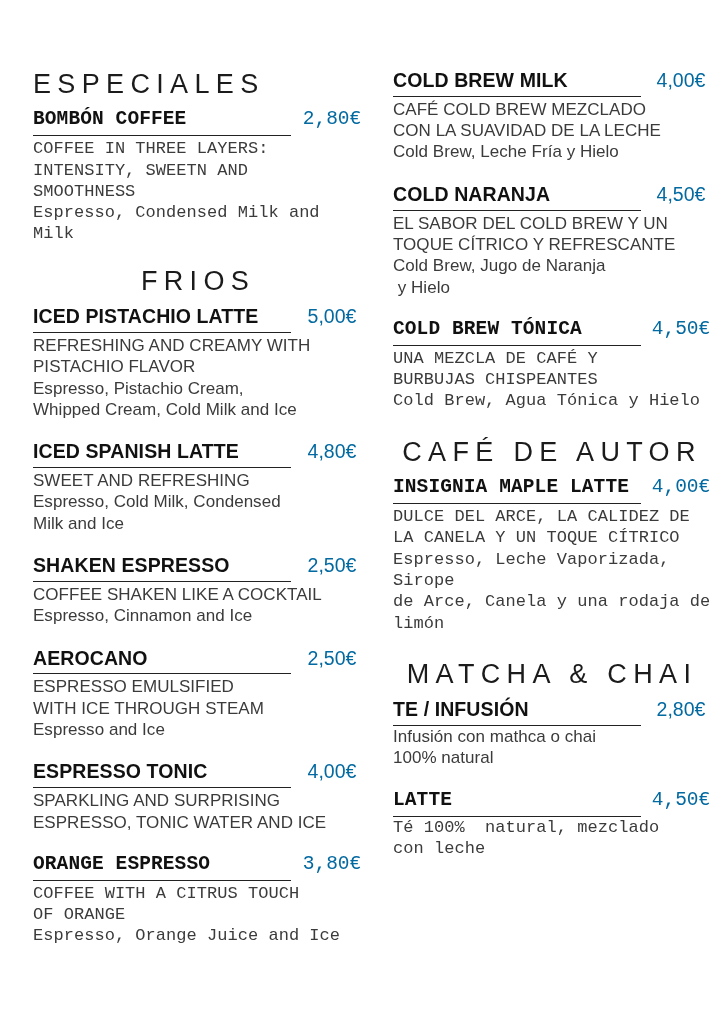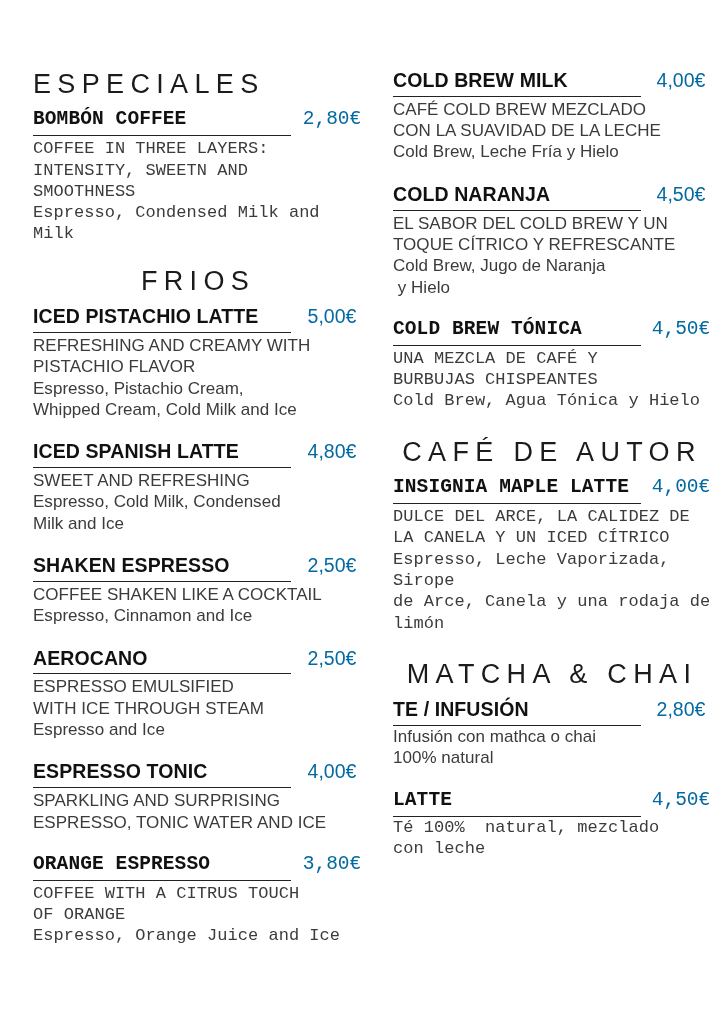--- a/index.html
+++ b/index.html
@@ -242,21 +242,21 @@
       <div class="section">
         <div class="section-title">CAFÉ DE AUTOR</div>
         <div class="item">
           <div class="item-head">
             <div class="item-name-wrap">
               <div class="item-name">INSIGNIA MAPLE LATTE</div>
             </div>
             <div class="item-price">4,00€</div>
           </div>
           <div class="item-desc">DULCE DEL ARCE, LA CALIDEZ DE
-LA CANELA Y UN ICED CÍTRICO</div>
+LA CANELA Y UN TOQUE CÍTRICO</div>
           <div class="item-ingredients">Espresso, Leche Vaporizada, Sirope
 de Arce, Canela y una rodaja de
 limón</div>
         </div>
       </div>
       <div class="section">
         <div class="section-title">MATCHA &amp; CHAI</div>
         <div class="item">
           <div class="item-head">
             <div class="item-name-wrap">

